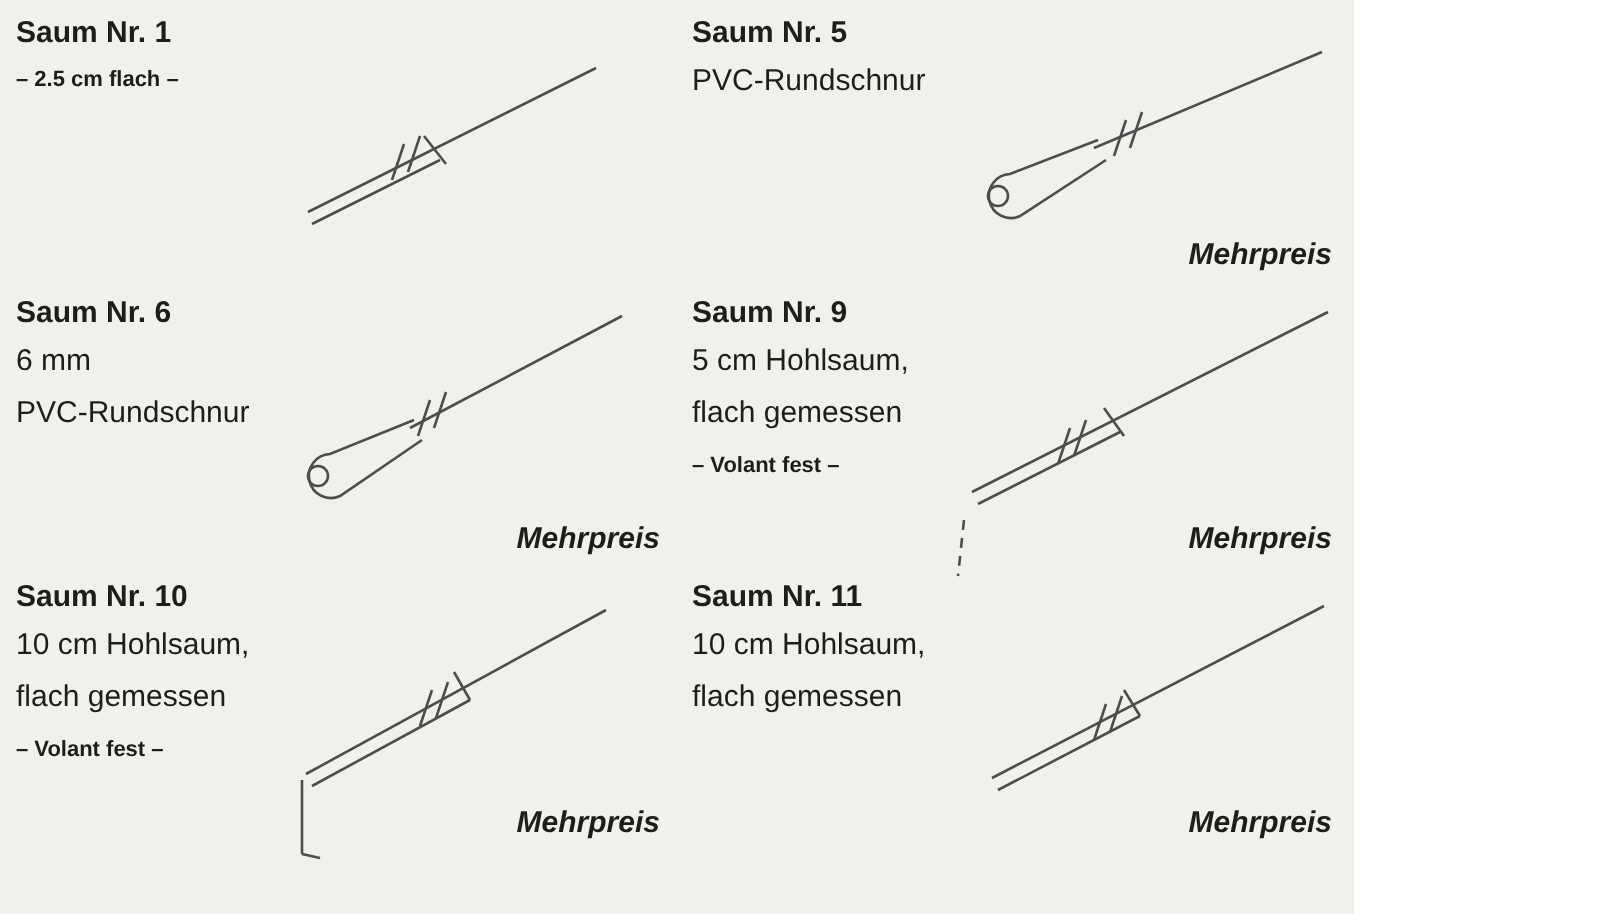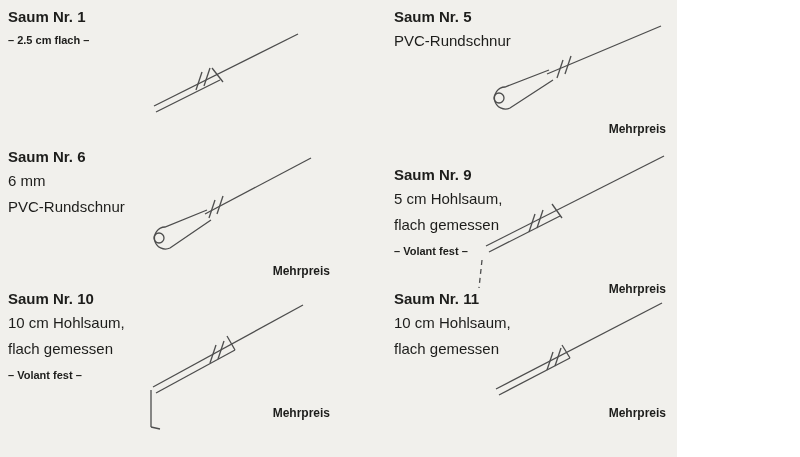--- a/index.html
+++ b/index.html
@@ -15,21 +15,21 @@
     color: #1d1d1b;
   }
   .graybg {
     position: absolute;
     left: 0; top: 0;
     width: 677px; height: 457px;
     background: #f1f0ec;
   }
   .cell { position: absolute; padding-left: 28px; }
   .txt { position: absolute; left: 8px; top: 8px; }
-  .col2 .txt { left: 10px; margin-left: 48px; }
+  .col2 .txt { left: 10px; }
 
   .title {
     font-size: 15px;
     font-weight: 700;
     margin: 0 0 6px 0;
     color: #1d1d1b;
   }
   .desc {
     font-size: 15px;
     font-weight: 400;
@@ -39,23 +39,24 @@
   .note {
     font-size: 11px;
     font-weight: 700;
     line-height: 19px;
     margin: 8px 0 0 0;
   }
   .note-top { margin-top: 2px; }
 
   .price {
     position: absolute;
-    font-size: 12px;
+    font-size: 15px;
     font-weight: 700;
     white-space: nowrap;
+    font-style: italic;
   }
   .price-r12 { right: 6px; bottom: 4px; }
   .price-r3  { bottom: 37px; }
   .col1 .price { right: 6px; }
   .col2 .price { right: 10px; }
 
   .drawing { position: absolute; }
   .drawing svg { display: block; }
   .stroke {
     fill: none;
@@ -115,21 +116,21 @@
   <div class="drawing" style="left:143px;top:152px">
     <svg width="172" height="102" viewBox="0 0 172 102">
       <circle class="stroke" cx="16" cy="86" r="5"></circle>
       <path class="stroke" d="M 64 58 L 22 75 A 11 11 0 1 0 27 96 L 68 68"></path>
       <line class="stroke" x1="62" y1="62" x2="168" y2="6"></line>
       <line class="stroke" x1="72" y1="48" x2="66" y2="66"></line>
       <line class="stroke" x1="80" y1="44" x2="74" y2="62"></line>
     </svg>
   </div>
 
-  <section class="cell col2" style="left:336px;top:158px;width:340px;height:142px">
+  <section class="cell col2" style="left:336px;top:140px;width:340px;height:142px">
     <div class="txt">
       <h3 class="title">Saum Nr. 9</h3>
       <p class="desc">5 cm Hohlsaum,</p>
       <p class="desc">flach gemessen</p>
       <p class="note">– Volant fest –</p>
     </div>
     <div class="price price-r12">Mehrpreis</div>
   </section>
   <div class="drawing" style="left:476px;top:148px">
     <svg width="192" height="142" viewBox="0 0 192 142">

